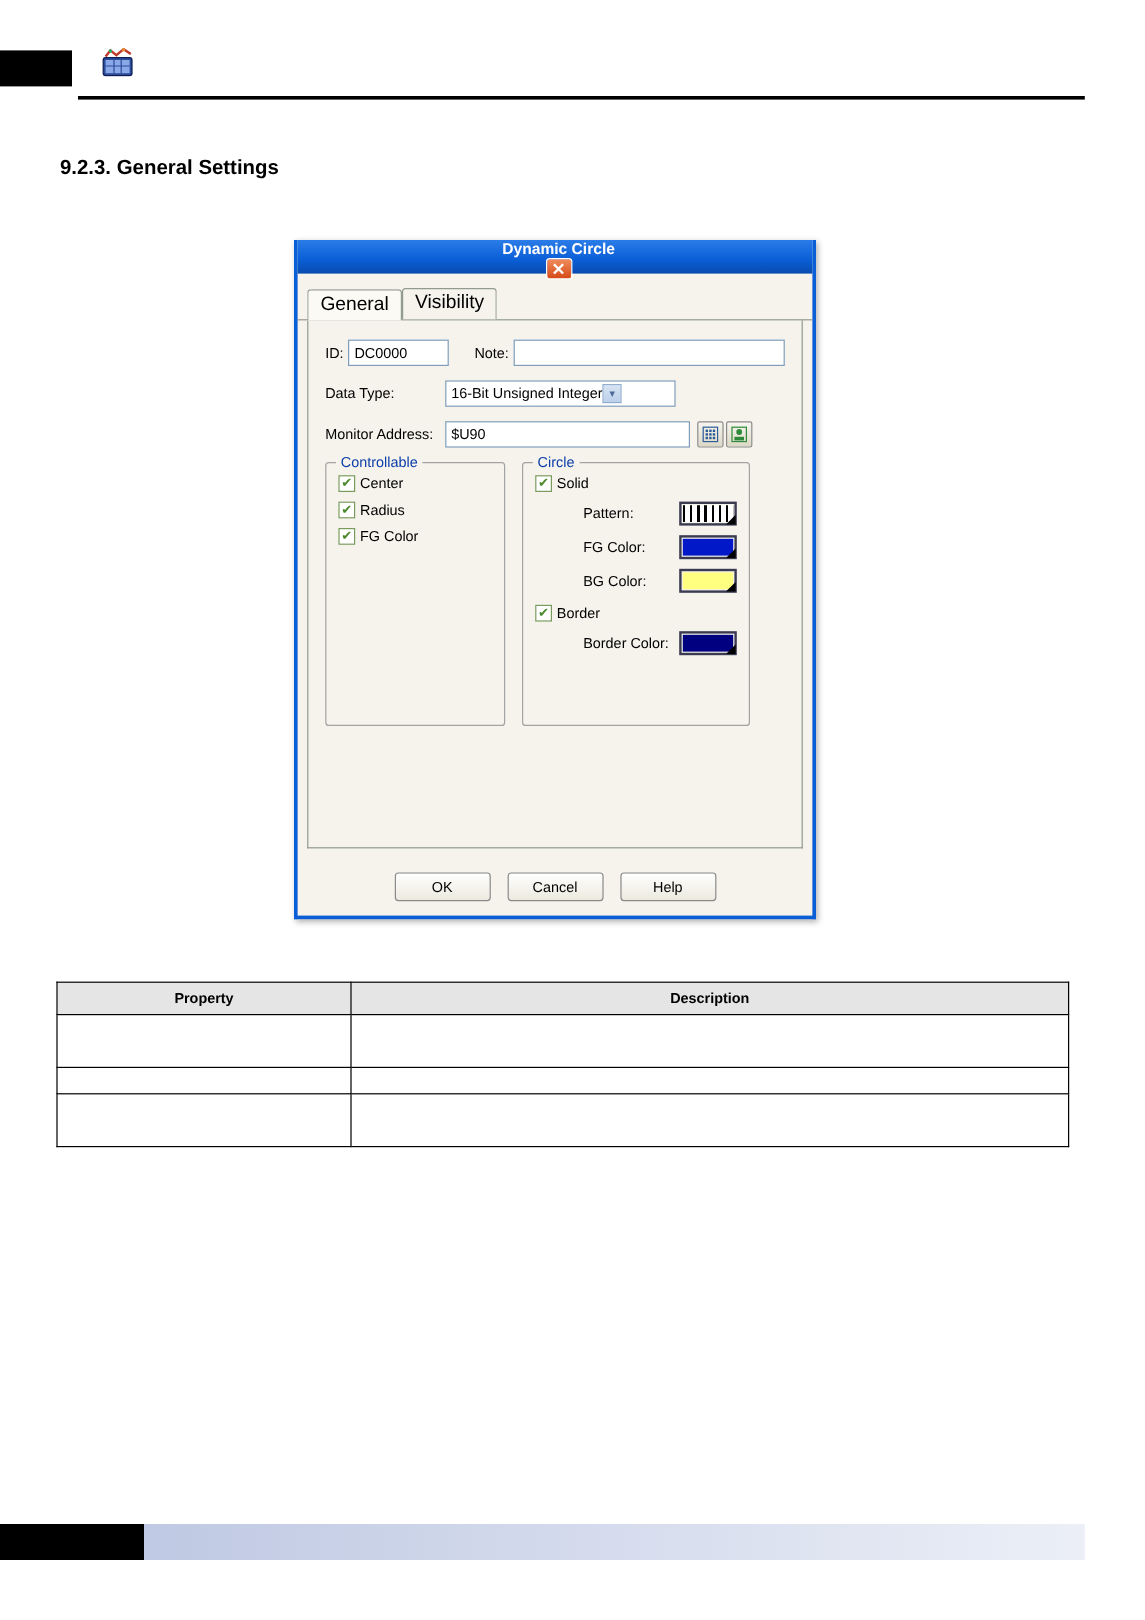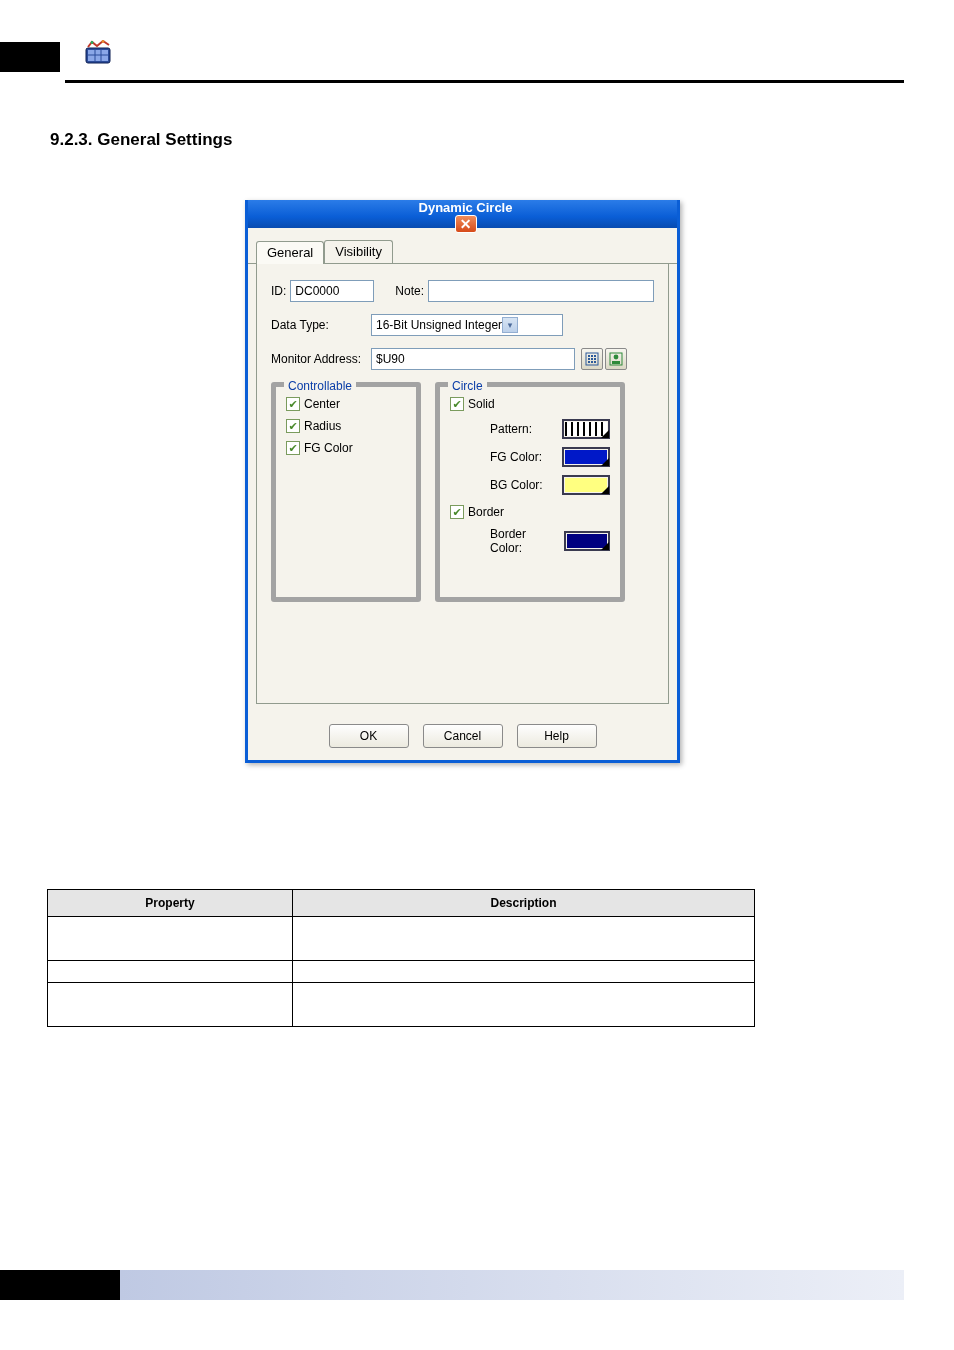--- a/index.html
+++ b/index.html
@@ -88,21 +88,21 @@
     .tabs {
       padding: 8px 8px 0 8px;
       display: flex;
       gap: 0;
       border-bottom: 1px solid #919b8e;
       position: relative;
       top: 4px;
     }
     .tab {
       padding: 3px 10px 4px;
-      font-size: 13px;
+      font-size: 16px;
       background: #f5f3ec;
       border: 1px solid #919b8e;
       border-bottom: none;
       border-radius: 3px 3px 0 0;
       position: relative;
     }
     .tab.active {
       top: 1px;
       background: #fbfaf5;
       z-index: 2;
@@ -155,25 +155,26 @@
       height: 22px;
       border: 1px solid #8a8a8a;
       border-radius: 2px;
       background: linear-gradient(#f7f6ef,#dbd8c5);
       display: inline-flex;
       align-items: center;
       justify-content: center;
       font-size: 12px;
     }
     .fieldset {
-      border: 5px solid #a3a3a3;
+      border: 1px solid #a3a3a3;
       border-radius: 3px;
       padding: 10px 10px 14px;
       font-size: 12px;
       position: relative;
+      text-align: center;
     }
     .fieldset .legend {
       position: absolute;
       top: -8px;
       left: 8px;
       background: #f5f3ec;
       padding: 0 4px;
       color: #0b3ea8;
       font-size: 12px;
     }
@@ -243,22 +244,22 @@
     .btn-row {
       display: flex;
       gap: 14px;
       justify-content: center;
       padding: 10px 0 12px;
     }
     
     .prop-table {
       position: absolute;
       left: 47px;
-      top: 889px;
-      width: 708px;
+      top: 818px;
+      width: 844px;
       border-collapse: collapse;
     }
     .prop-table th, .prop-table td {
       border: 1px solid #000;
       padding: 6px 10px;
       font-size: 12px;
       text-align: left;
       vertical-align: top;
     }
     .prop-table th {

